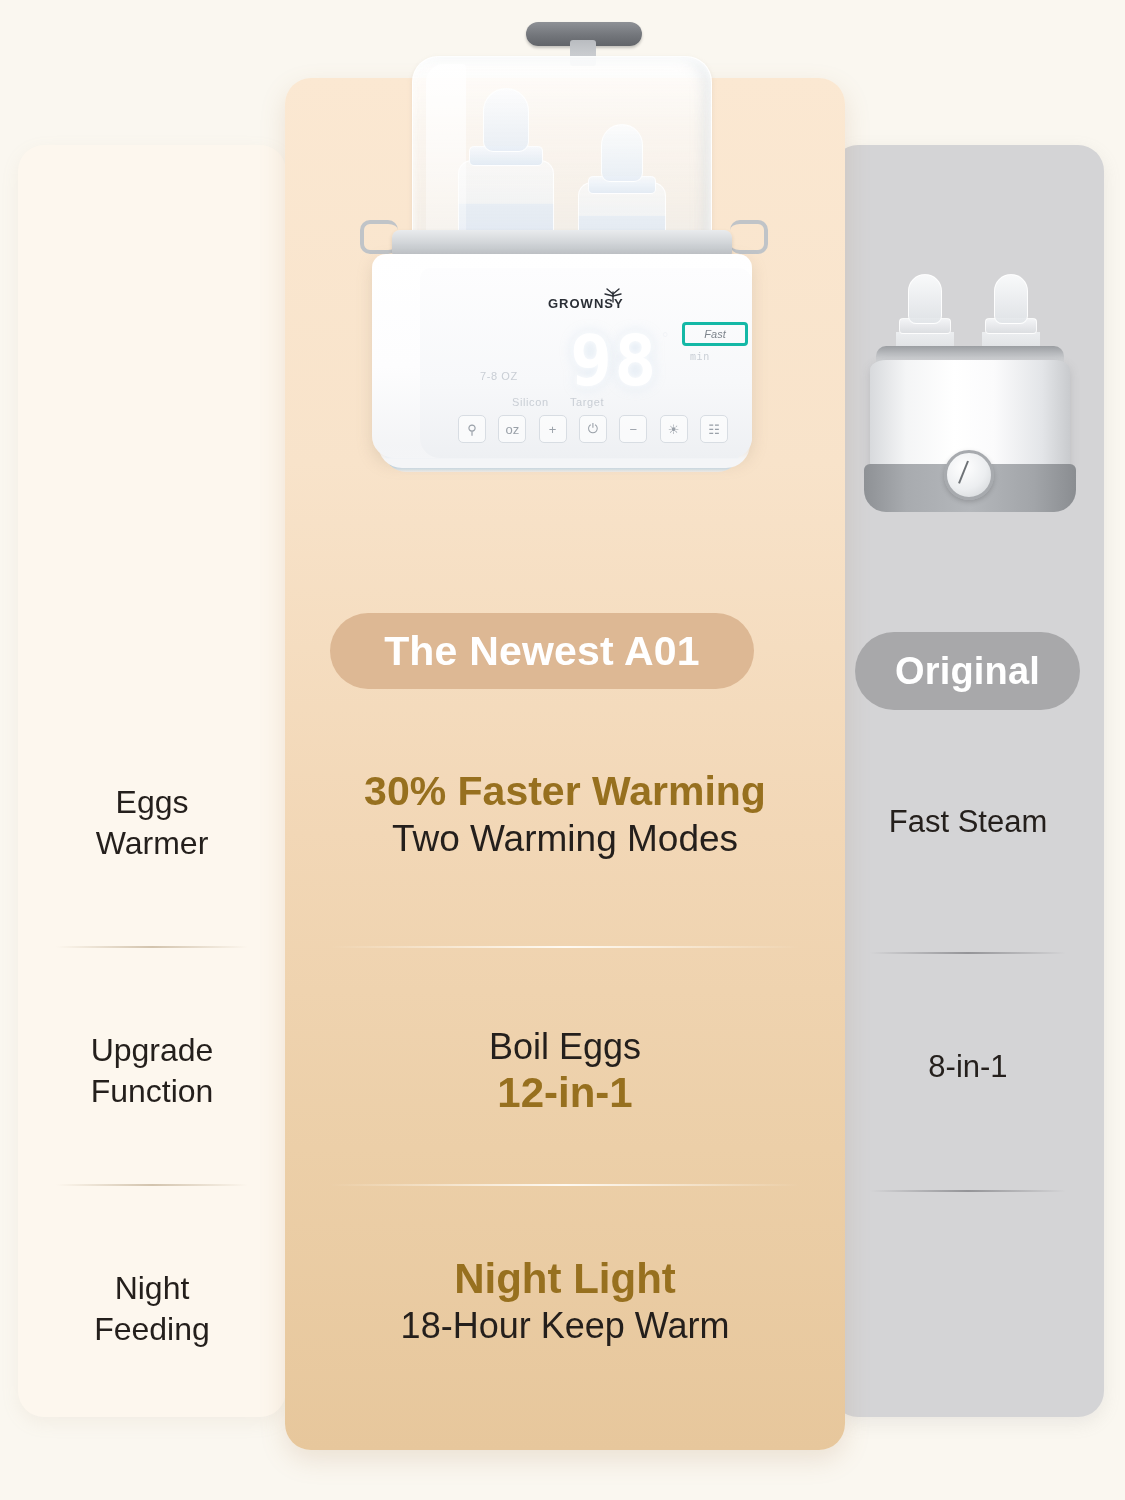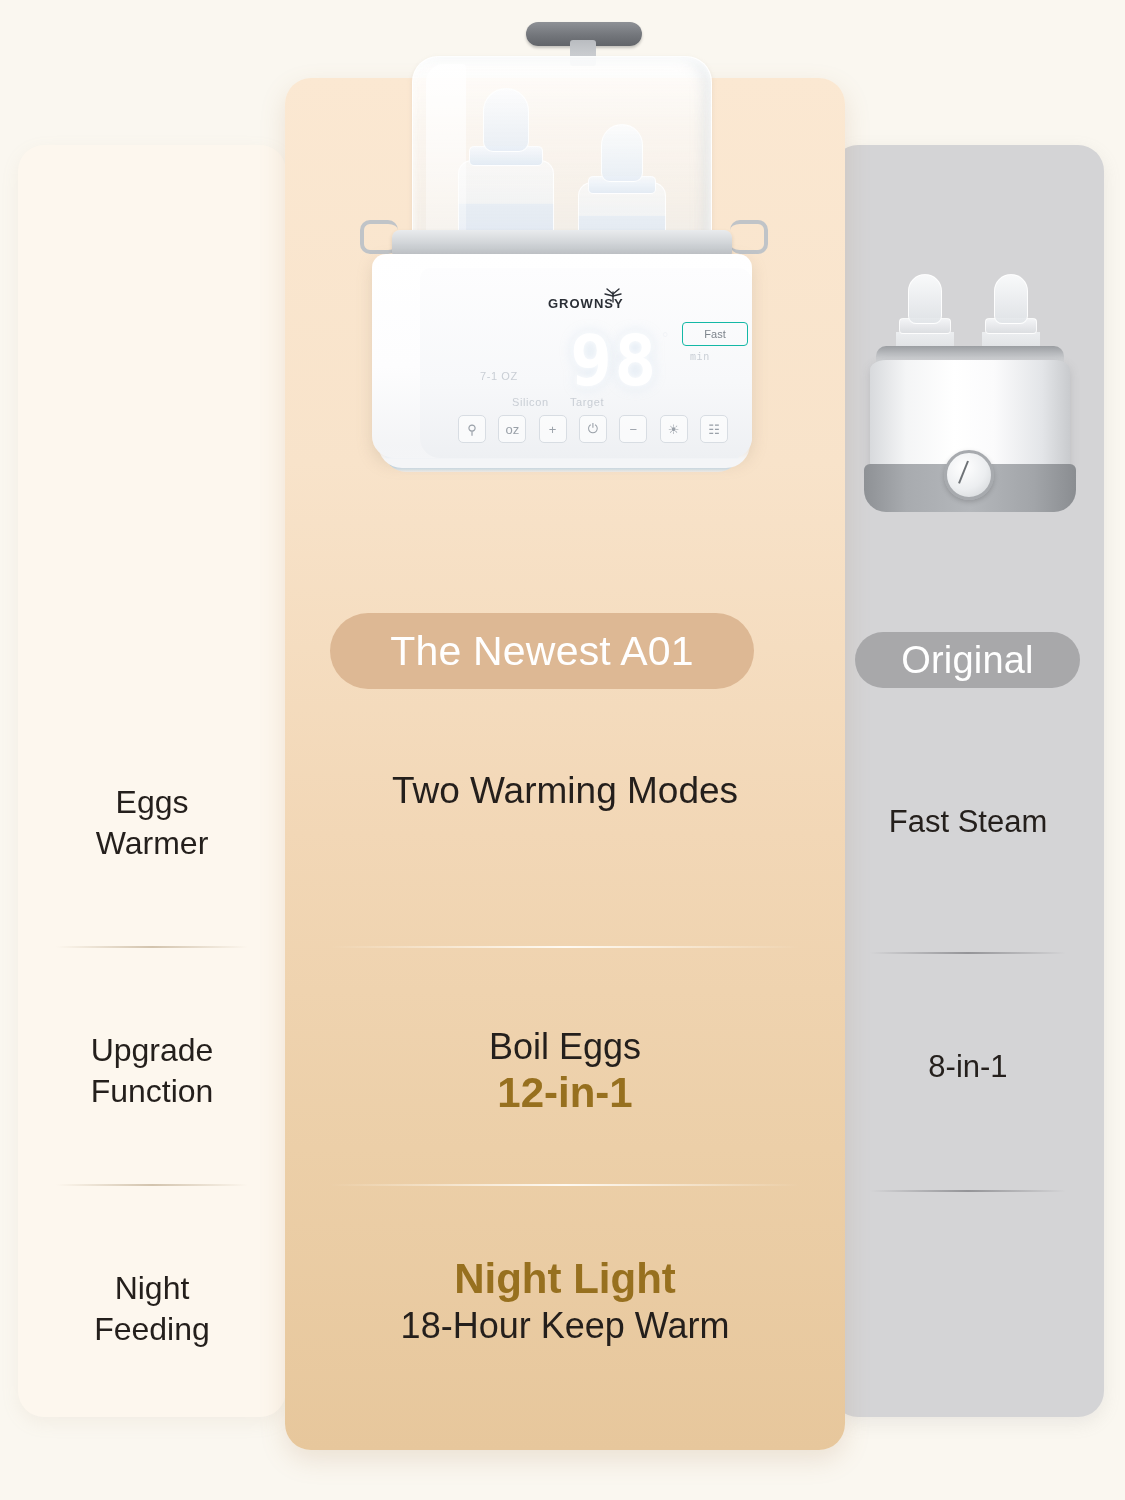--- a/index.html
+++ b/index.html
@@ -61,39 +61,39 @@
   }
 
   
   .badge {
     position: absolute;
     display: flex;
     align-items: center;
     justify-content: center;
     border-radius: 999px;
     color: #ffffff;
-    font-weight: 400;
+    font-weight: 700;
     letter-spacing: 0.2px;
     z-index: 6;
   }
 
   .badge-center {
     left: 330px;
     top: 613px;
     width: 424px;
     height: 76px;
     background: #ddb894;
     font-size: 41px;
   }
 
   .badge-right {
     left: 855px;
     top: 632px;
     width: 225px;
-    height: 56px;
+    height: 78px;
     background: #a8a8aa;
     font-size: 38px;
   }
 
   
   .cell {
     position: absolute;
     text-align: center;
     z-index: 5;
   }
@@ -292,23 +292,23 @@
   }
   .deg {
     position: absolute; left: 332px; top: 322px;
     font-size: 16px; color: #f2f4f7;
     text-shadow: 0 0 5px rgba(255,255,255,0.8);
   }
 
   .fast-chip {
     position: absolute; left: 352px; top: 314px;
     width: 66px; height: 24px;
-    border: 1px solid #14b8a6; border-radius: 4px;
+    border: 3px solid #14b8a6; border-radius: 4px;
     display: flex; align-items: center; justify-content: center;
-    font-size: 11px; color: #7d848c;
+    font-size: 11px; color: #7d848c; font-style: italic;
   }
   .faint {
     position: absolute;
     font-size: 11px; color: #c9ced5; letter-spacing: 0.6px;
   }
   .faint-oz     { left: 150px; top: 362px; }
   .faint-sil    { left: 182px; top: 388px; }
   .faint-tar    { left: 240px; top: 388px; }
   .faint-min    { left: 360px; top: 344px; font-size: 10px; font-family: Liberation Mono, monospace; }
 
@@ -452,21 +452,21 @@
         <line x1="11" y1="10" x2="3" y2="8"></line>
         <line x1="11" y1="10" x2="19" y2="8"></line>
       </g>
     </svg>
 
     <div class="digits">98</div>
     <div class="deg">°</div>
 
     <div class="fast-chip">Fast</div>
 
-    <div class="faint faint-oz">7-1 OZ</div>
+    <div class="faint faint-oz">7-8 OZ</div>
     <div class="faint faint-sil">Silicon</div>
     <div class="faint faint-tar">Target</div>
     <div class="faint faint-min">min</div>
 
     <div class="btn-row">
       <div class="tbtn">⚲</div>
       <div class="tbtn">oz</div>
       <div class="tbtn">+</div>
       <div class="tbtn">⏻</div>
       <div class="tbtn">−</div>
@@ -493,20 +493,21 @@
   </div>
 
   <div class="badge badge-center">The Newest A01</div>
   <div class="badge badge-right">Original</div>
 
   <div class="cell label-left" style="top:782px">
     <span>Eggs</span><br>
     <span>Warmer</span>
   </div>
   <div class="cell value-center r1" style="top:768px">
+    <span class="hl">30% Faster Warming</span>
     <span class="sub">Two Warming Modes</span>
   </div>
   <div class="cell value-right" style="top:802px">
     <span>Fast Steam</span>
   </div>
 
   <div class="divider div-left" style="top:946px"></div>
   <div class="divider div-center" style="top:946px"></div>
   <div class="divider div-right" style="top:952px"></div>
 

